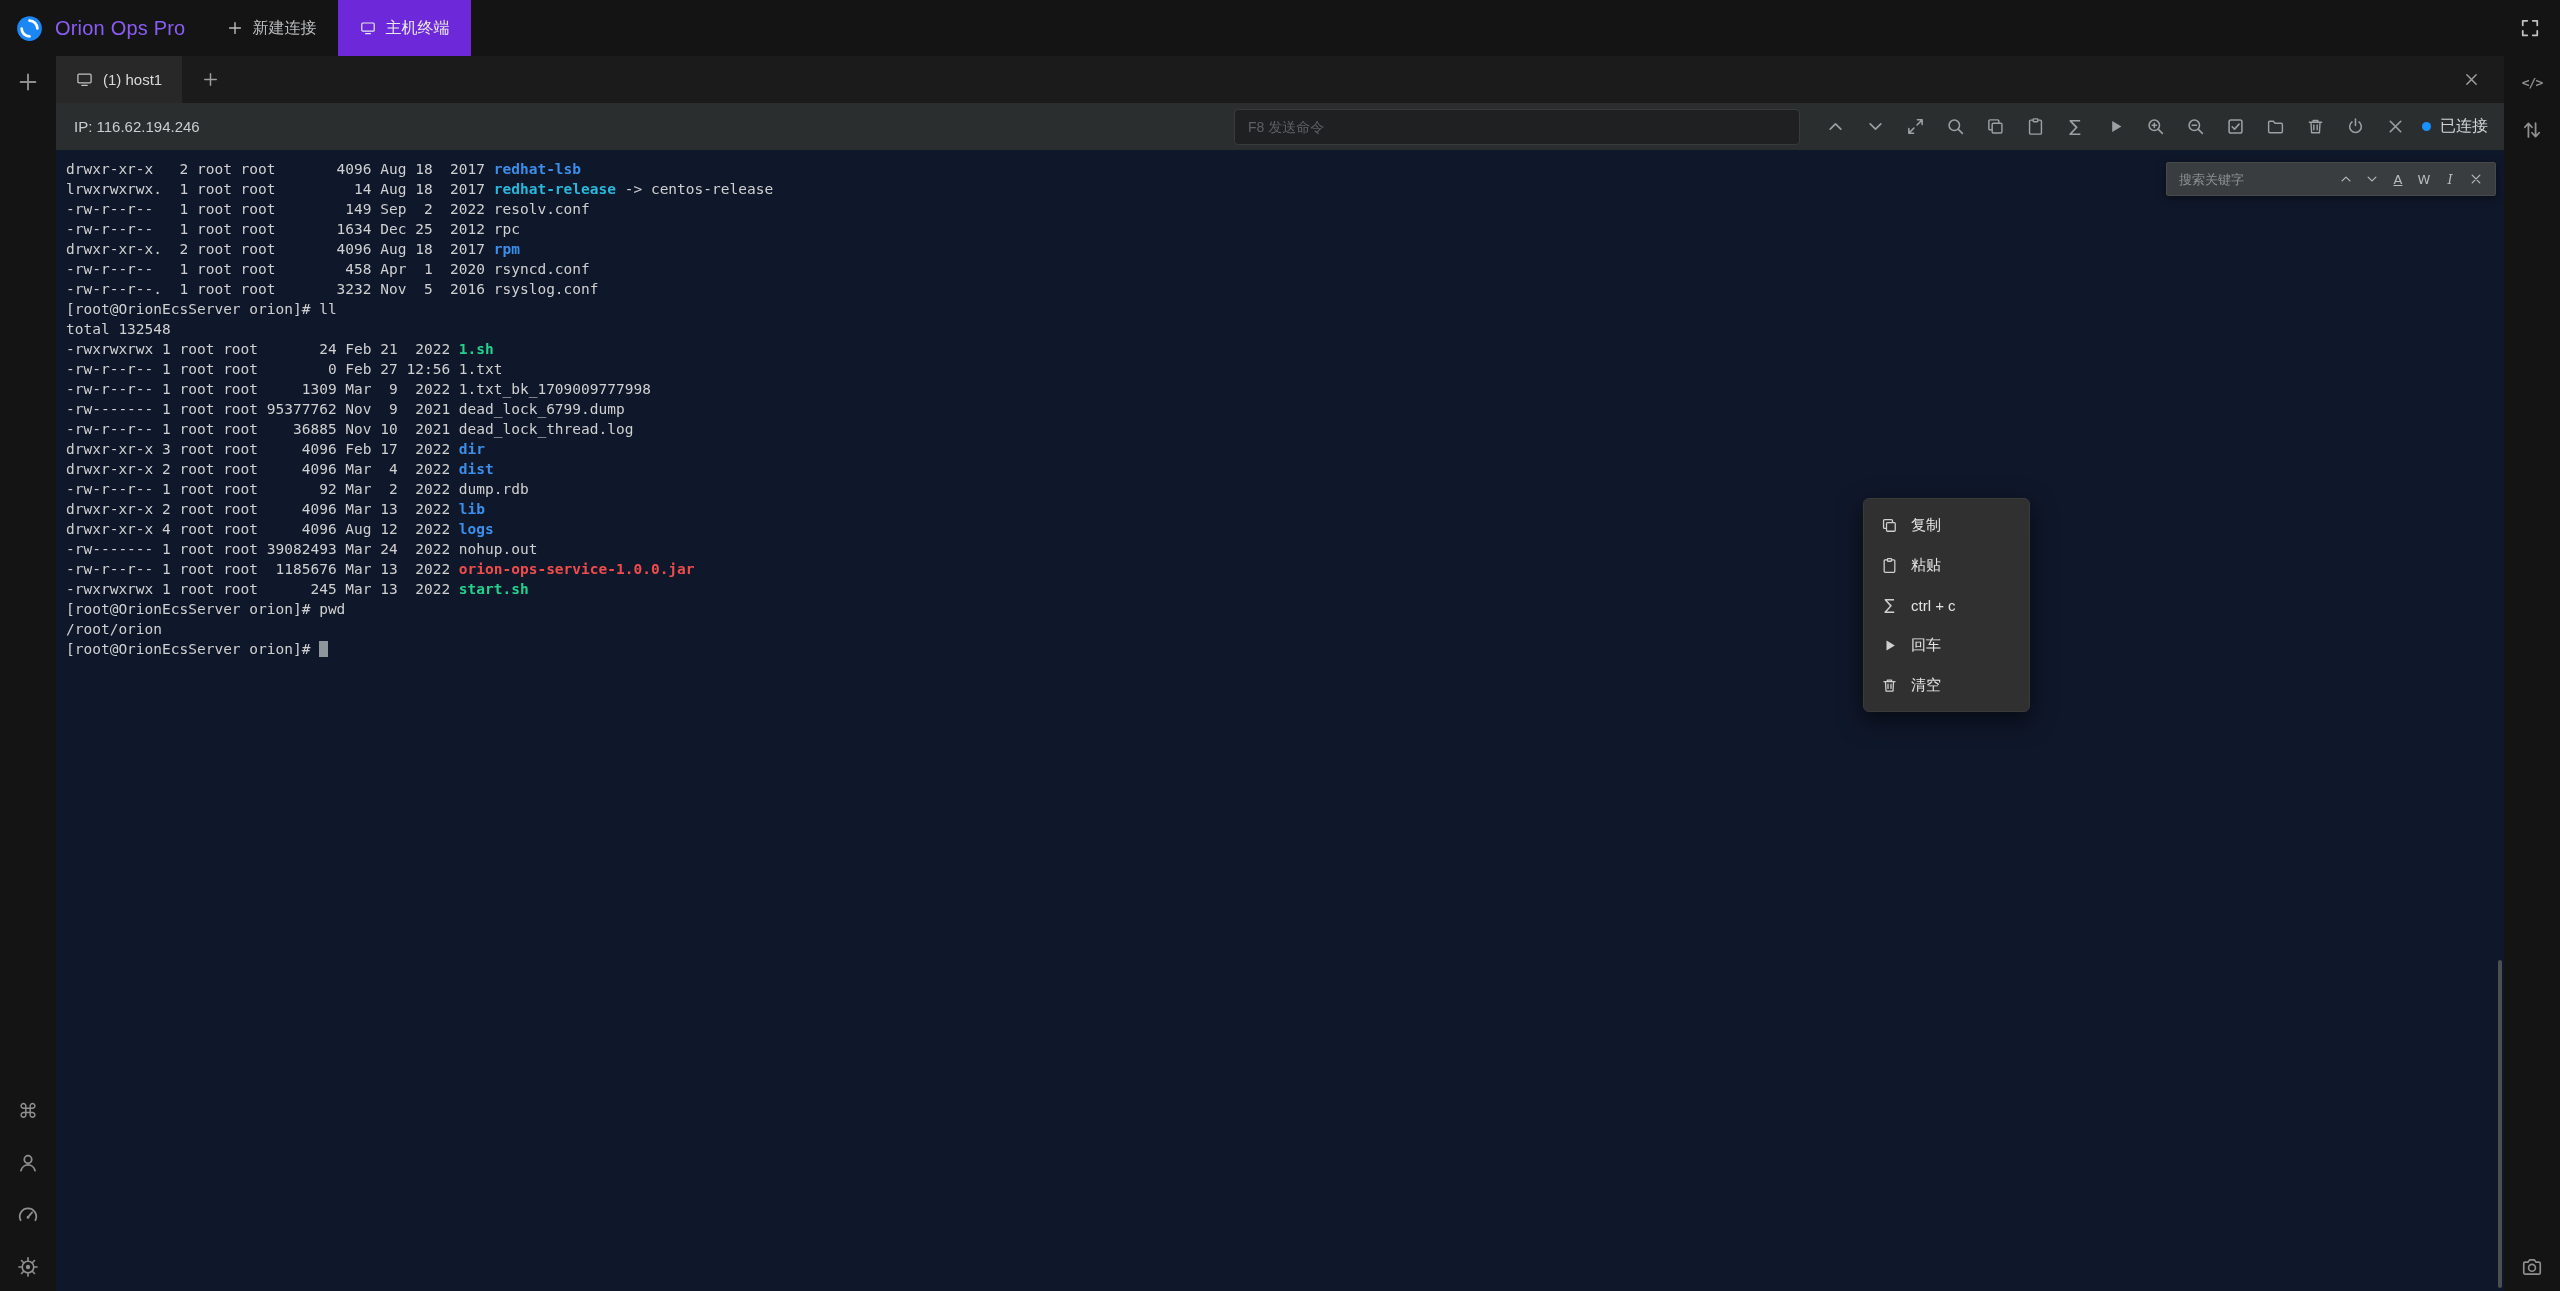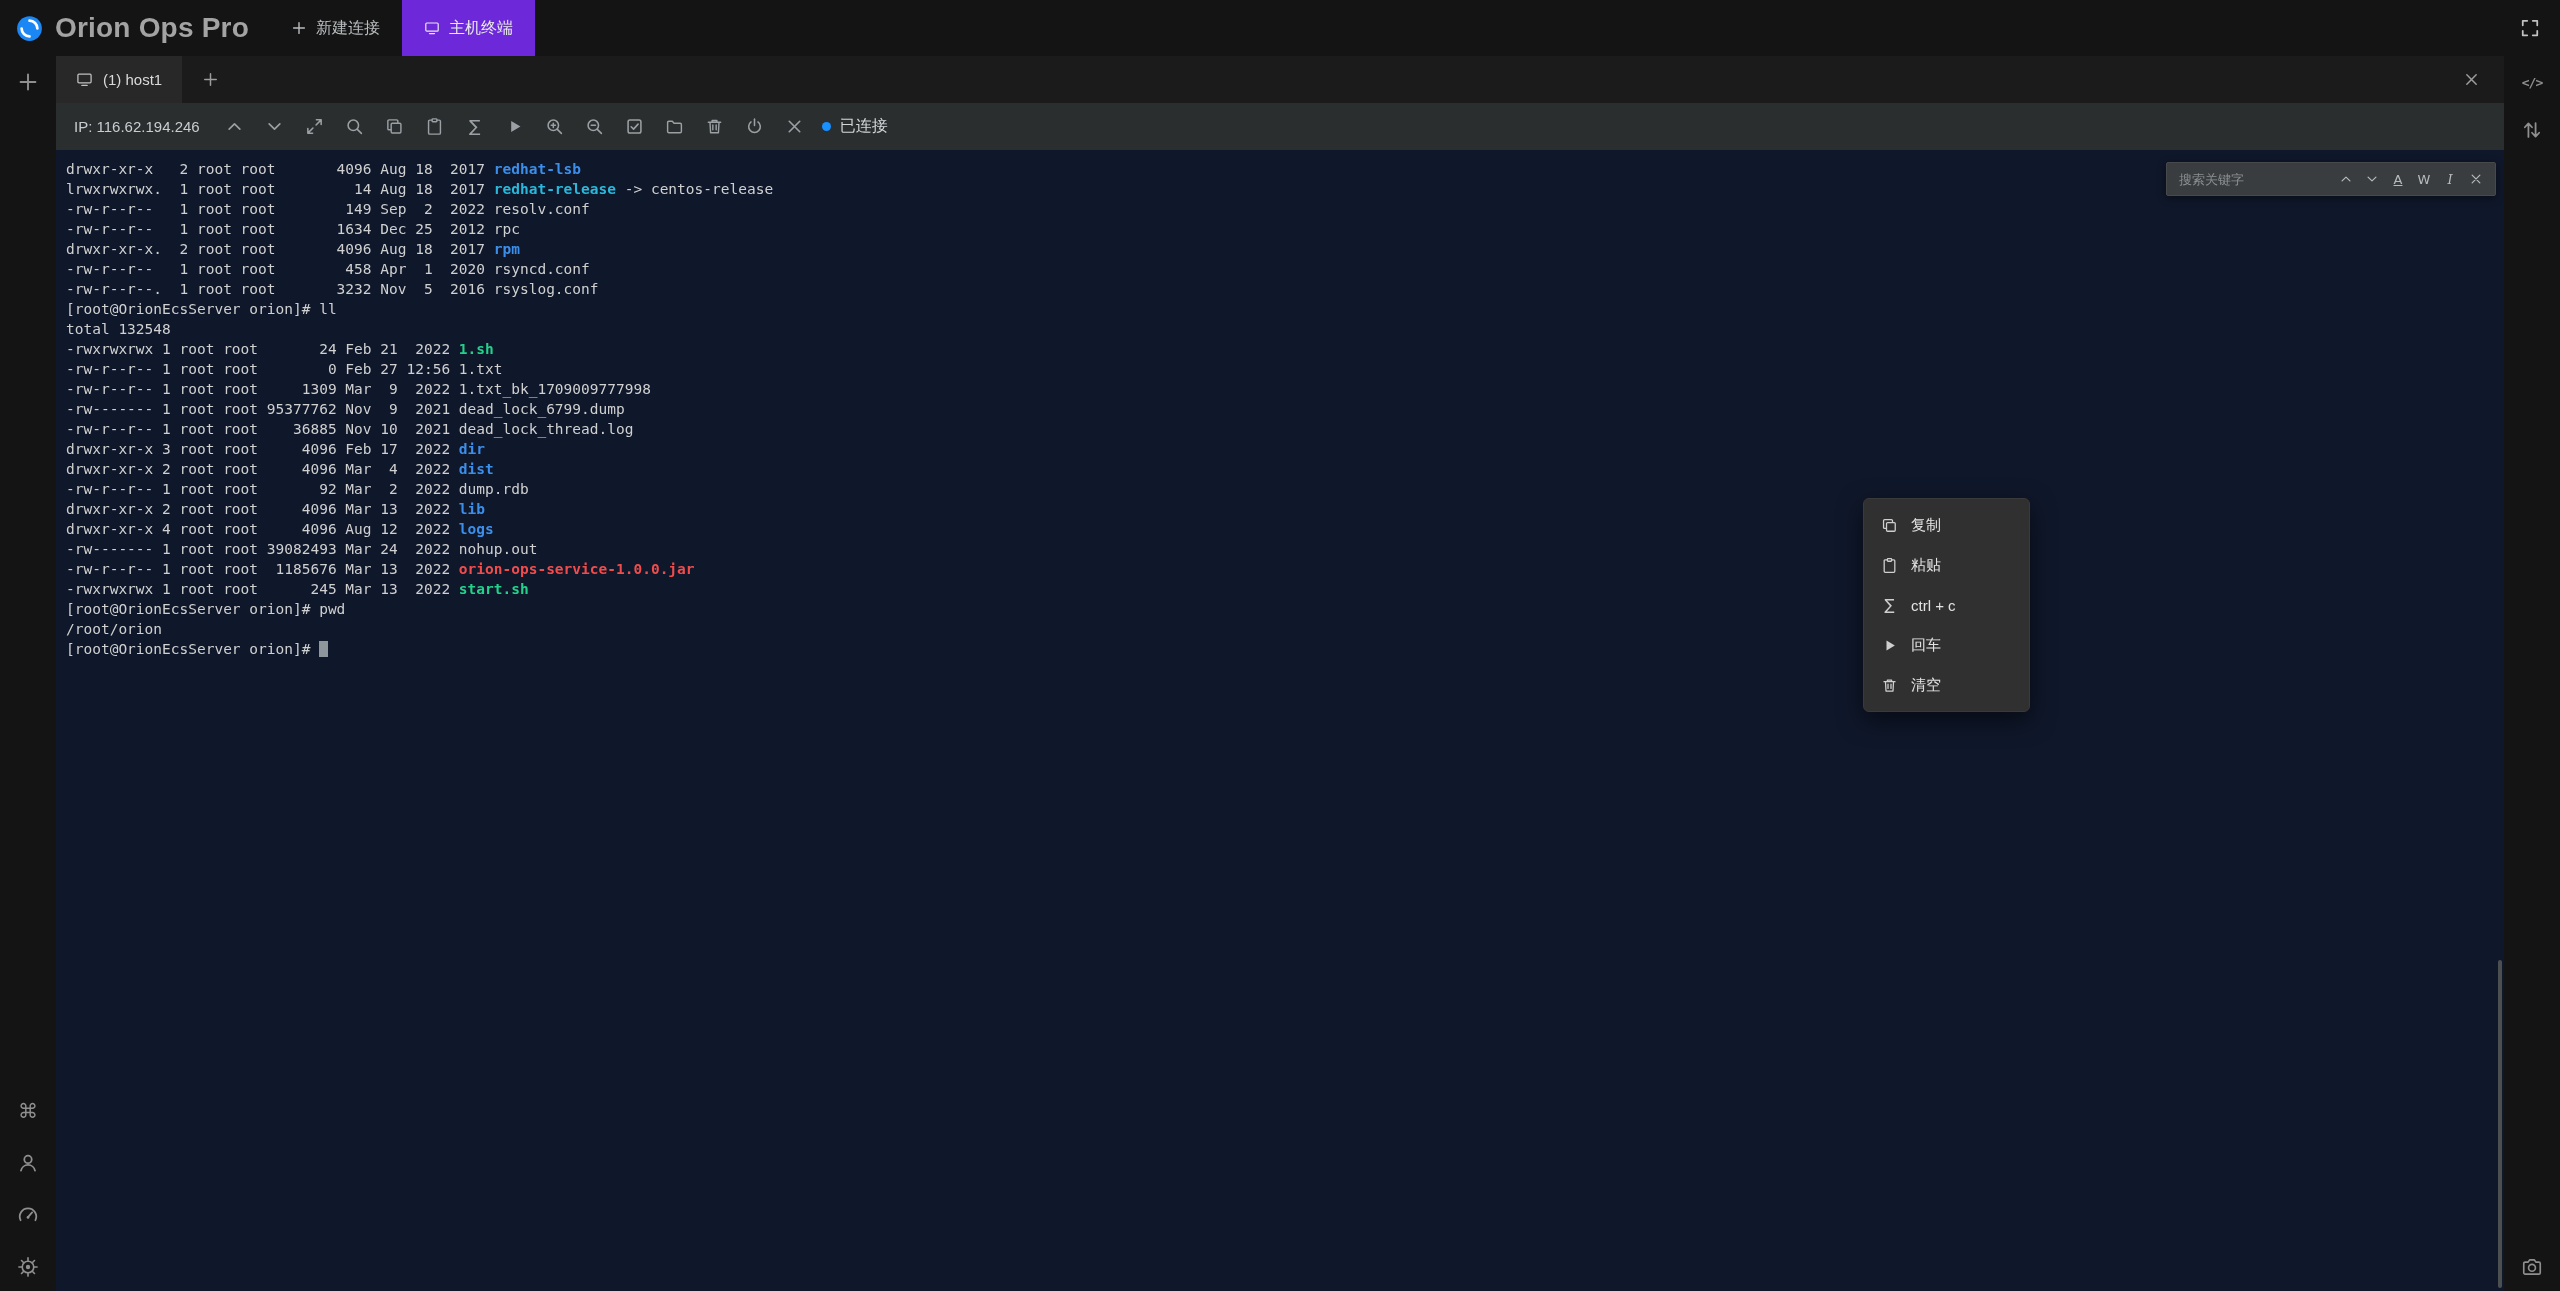--- a/index.html
+++ b/index.html
@@ -11,21 +11,21 @@
     color:#d0d0d0;
     -webkit-font-smoothing:antialiased;
   }
   .root { position:relative; width:2560px; height:1291px; display:flex; flex-direction:column; }
 
   
   .topbar { height:56px; background:#141414; display:flex; align-items:center; flex:0 0 auto; }
   .logo { display:flex; align-items:center; gap:12px; padding:0 20px 0 16px; height:100%; }
   .logo-mark { width:27px; height:27px; display:inline-flex; }
   .logo-mark svg { width:100%; height:100%; display:block; }
-  .logo-title { color:#a3a3a3; font-size:28px; font-weight:700; letter-spacing:.2px; white-space:nowrap; }
+  .logo-title { color:#8b5cf6; font-size:20px; font-weight:400; letter-spacing:.2px; white-space:nowrap; }
   .menu-item { display:flex; align-items:center; gap:9px; padding:0 22px; height:100%;
                color:#b9bcbe; font-size:16px; cursor:pointer; white-space:nowrap; }
   .menu-item.active { background:#6d28d9; color:#e9e9e9; }
   .menu-item .icon { width:16px; height:16px; }
   .flex-spacer { flex:1 1 auto; }
   .topbar-fs { width:20px; height:20px; margin-right:20px; color:#c2c2c2; cursor:pointer; }
 
   
   .app { flex:1 1 auto; display:flex; min-height:0; }
   .rail { width:56px; background:#141414; display:flex; flex-direction:column; align-items:center; flex:0 0 auto; }
@@ -197,20 +197,21 @@
         <div class="flex-spacer"></div>
         <span class="icon tabbar-close">
             <svg viewBox="0 0 16 16" fill="none" stroke="currentColor" stroke-width="1.4" stroke-linecap="round">
               <path d="m3.6 3.6 8.8 8.8M12.4 3.6l-8.8 8.8"></path>
             </svg>
           </span>
       </div>
 
       <div class="toolbar">
         <span class="ip">IP: 116.62.194.246</span>
+        <input class="cmd-input" placeholder="F8 发送命令" style="">
         <div class="tool-icons" id="toolbar-icons">
             <span class="tool-btn">
               <svg viewBox="0 0 16 16" fill="none" stroke="currentColor" stroke-width="1.4" stroke-linecap="round" stroke-linejoin="round">
                 <path d="M3.5 10.2 8 5.8l4.5 4.4"></path>
               </svg>
             </span>
             <span class="tool-btn">
               <svg viewBox="0 0 16 16" fill="none" stroke="currentColor" stroke-width="1.4" stroke-linecap="round" stroke-linejoin="round">
                 <path d="M3.5 5.8 8 10.2l4.5-4.4"></path>
               </svg>

